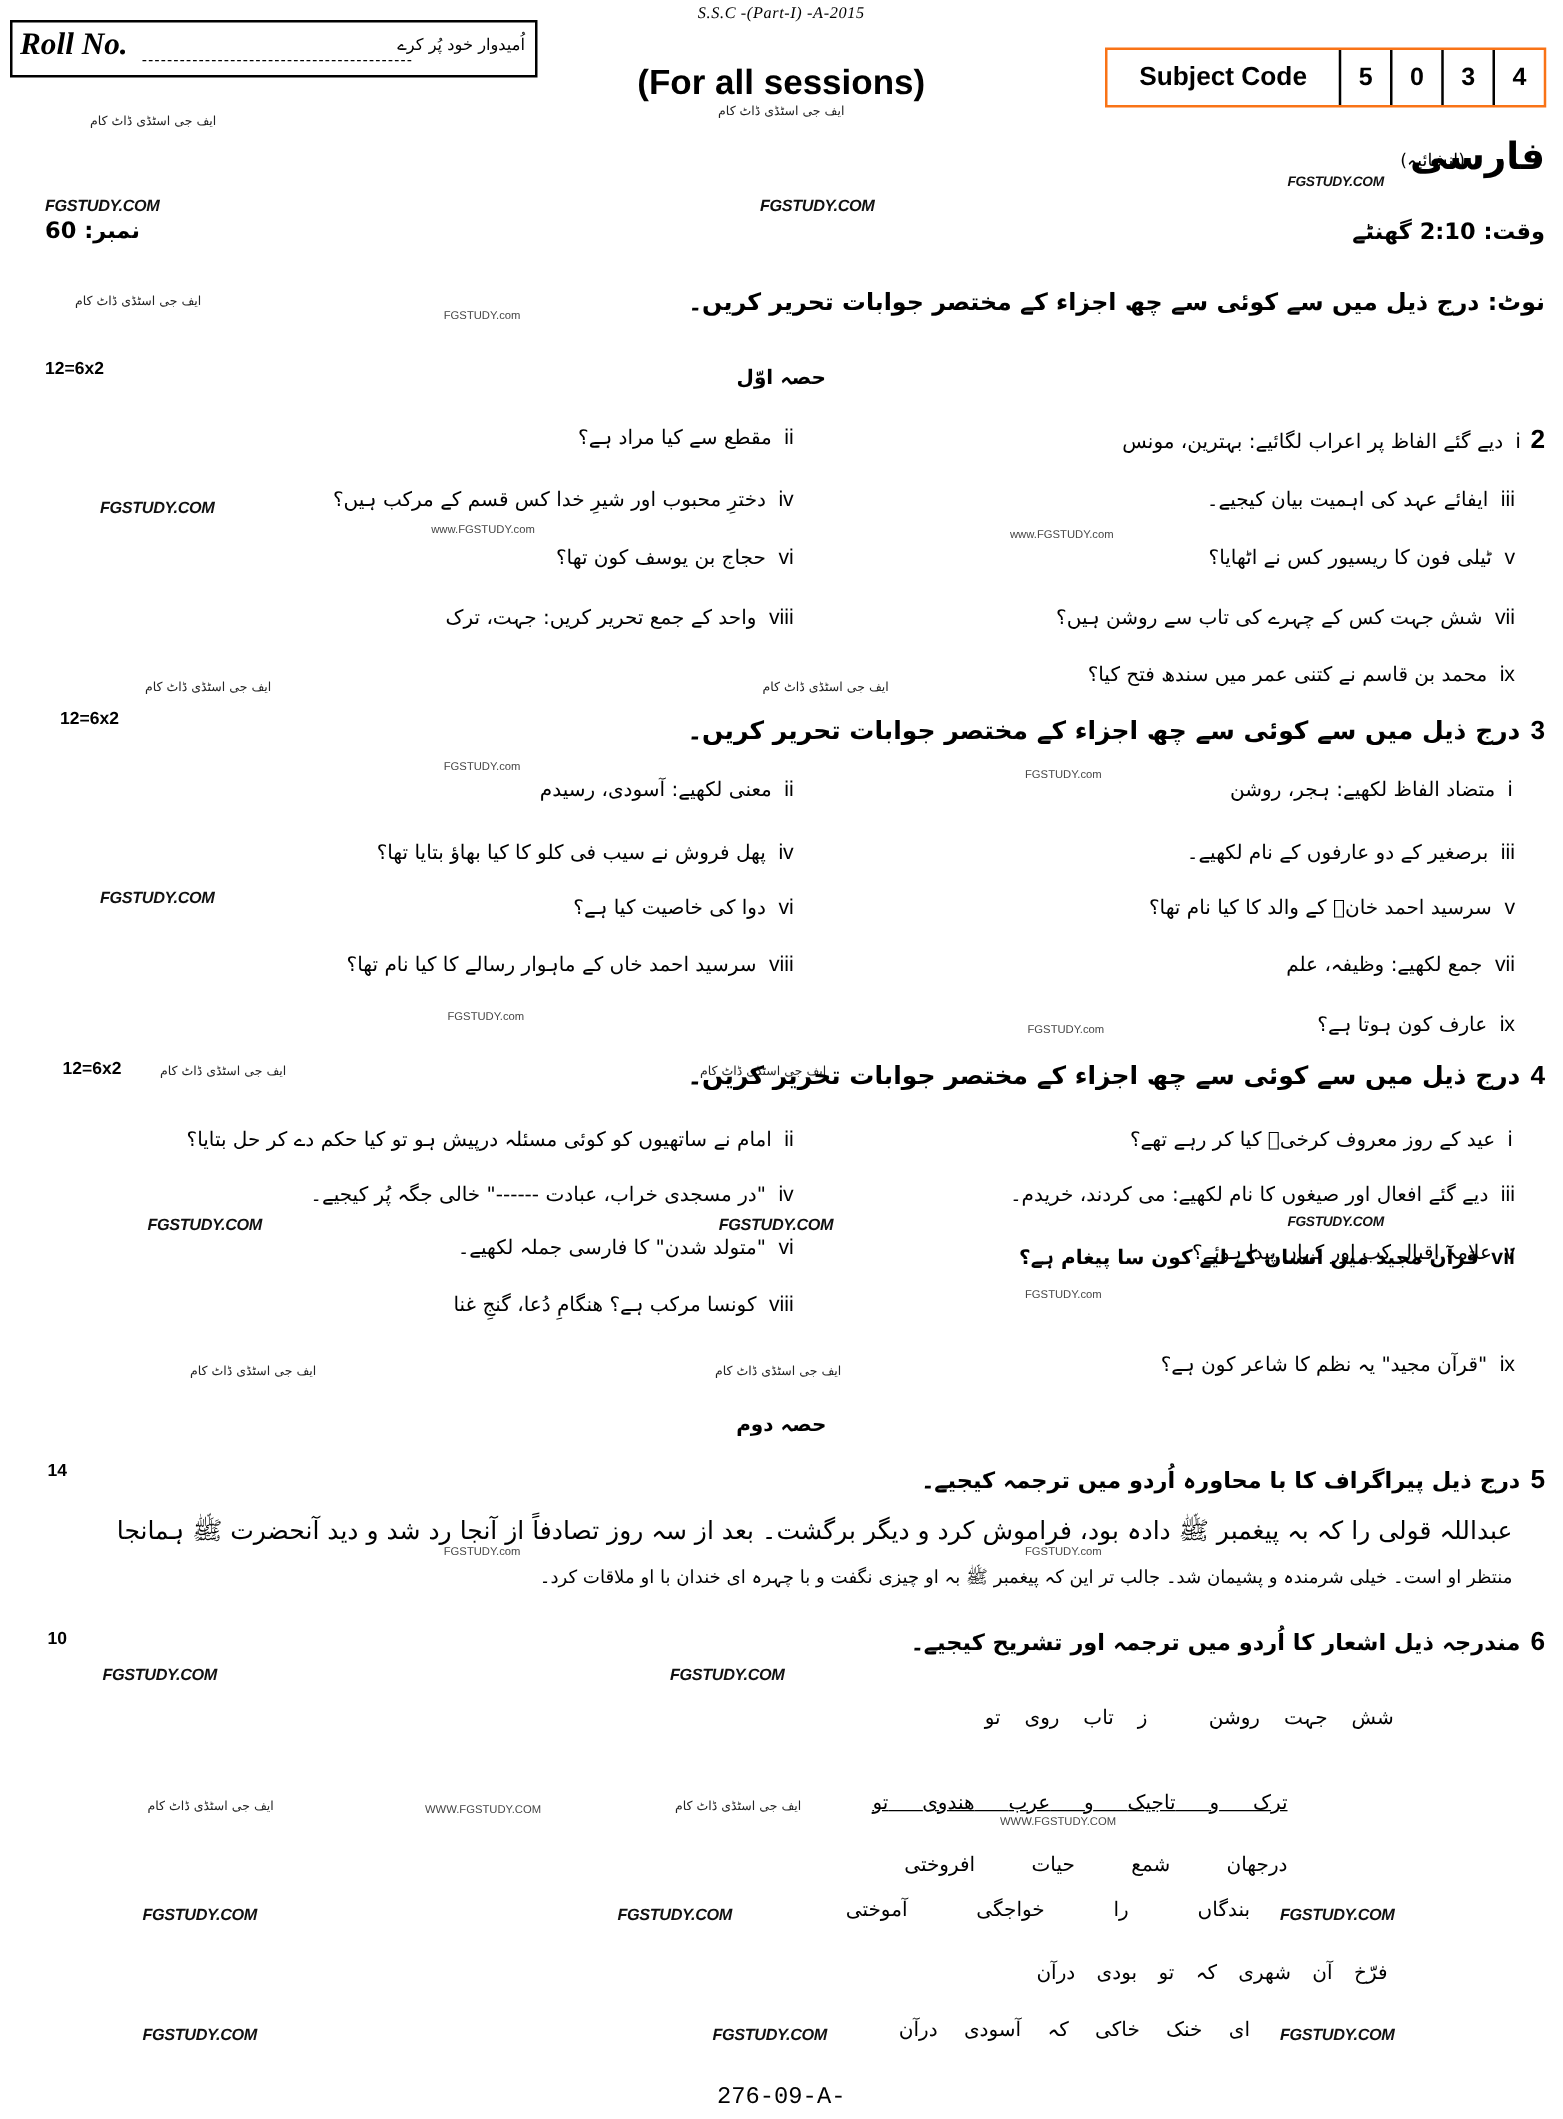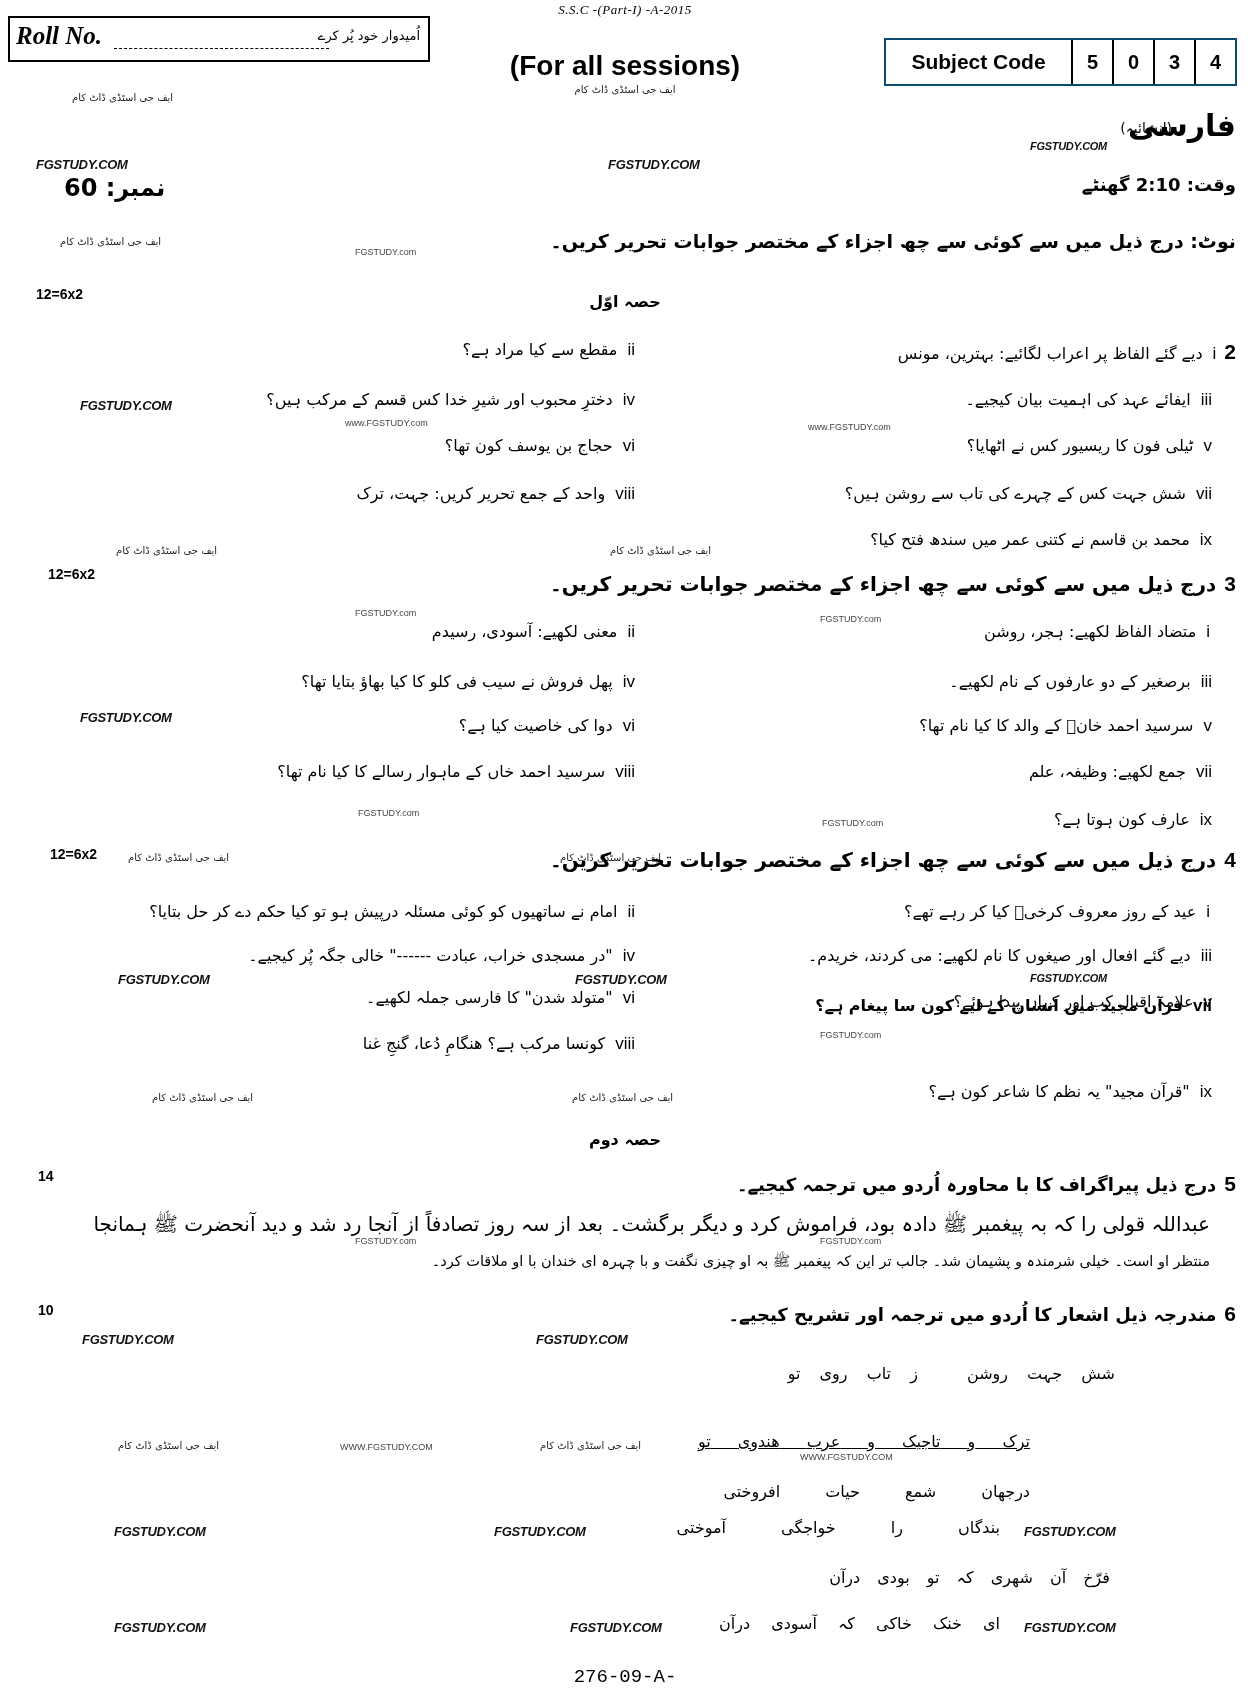--- a/index.html
+++ b/index.html
@@ -13,30 +13,30 @@
   .q-head { font-family: "DejaVu Sans", sans-serif; font-weight: bold; font-size: 20px; direction: rtl; white-space: nowrap; }
   .item { font-family: "DejaVu Sans", sans-serif; font-size: 16px; direction: rtl; white-space: nowrap; }
   .num { font-family: "Liberation Sans", sans-serif; font-size: 17px; direction: ltr; display: inline-block; margin-left: 10px; }
   .qnum { font-family: "Liberation Sans", sans-serif; font-weight: bold; font-size: 21px; direction: ltr; display: inline-block; margin-left: 8px; }
 
   
   .rollbox { left: 8px; top: 16px; width: 422px; height: 46px; border: 2px solid #000; box-sizing: border-box; }
   .roll-label { left: 6px; top: 4px; font-family: "Liberation Serif", serif; font-weight: bold; font-style: italic; font-size: 25px; }
   .roll-line { left: 104px; top: 30px; width: 215px; border-bottom: 1.5px dashed #000; }
   .roll-ur { right: 8px; top: 10px; font-size: 13px; }
-  .code-box { left: 884px; top: 38px; width: 353px; height: 48px; border: 2px solid #0c4a6e; box-sizing: border-box; display: flex; }
+  .code-box { left: 884px; top: 38px; width: 353px; height: 48px; border: 2px solid #f97316; box-sizing: border-box; display: flex; }
   .code-label { width: 185px; border-right: 2px solid #000; display: flex; align-items: center; justify-content: center; font-family: "Liberation Sans", sans-serif; font-weight: bold; font-size: 21px; }
   .code-digit { flex: 1; border-right: 2px solid #000; display: flex; align-items: center; justify-content: center; font-family: "Liberation Sans", sans-serif; font-weight: bold; font-size: 20px; }
   .code-digit:last-child { border-right: none; }
   .exam-title { left: 0; width: 1250px; top: 2px; text-align: center; font-family: "Liberation Serif", serif; font-style: italic; font-size: 13px; letter-spacing: 0.5px; }
   .sessions { left: 0; width: 1250px; top: 50px; text-align: center; font-family: "Liberation Sans", sans-serif; font-weight: bold; font-size: 28px; }
   .subject { right: 14px; top: 108px; font-size: 30px; font-weight: bold; }
   .subject-sub { right: 78px; top: 120px; font-size: 14px; }
   .time { right: 14px; top: 174px; font-size: 18px; font-weight: bold; }
-  .total { left: 36px; top: 174px; font-size: 24px; font-weight: bold; margin-left: 28px; }
+  .total { left: 36px; top: 174px; font-size: 18px; font-weight: bold; }
   .note { right: 14px; top: 230px; font-size: 19px; font-weight: bold; }
   .sec-title { left: 0; width: 1250px; text-align: center; font-size: 16px; font-weight: bold; direction: rtl; }
   .para { right: 40px; font-size: 15.5px; }
   .verse { font-size: 16px; }
   .footer { left: 0; width: 1250px; top: 1666px; text-align: center; font-family: Liberation Mono, monospace; font-size: 19px; }
 </style>
 </head>
 <body>
 
 <div class="abs exam-title">S.S.C -(Part-I) -A-2015</div>

